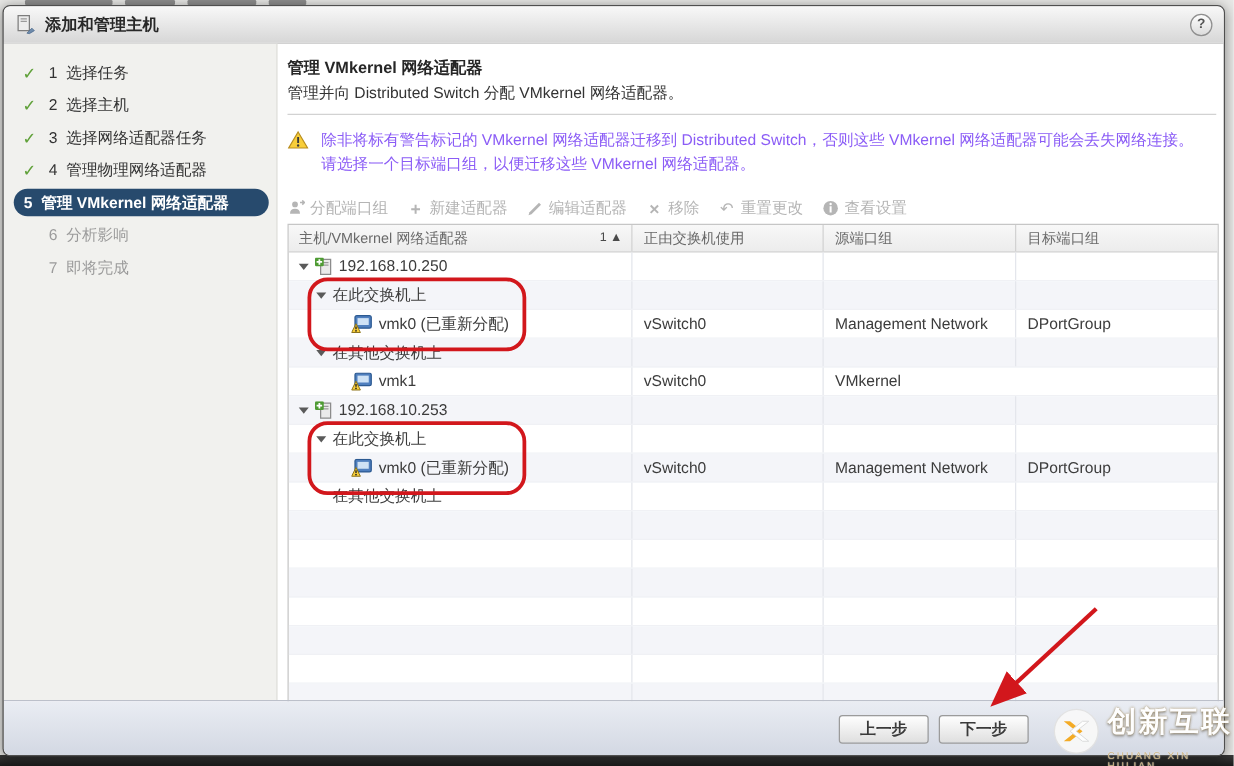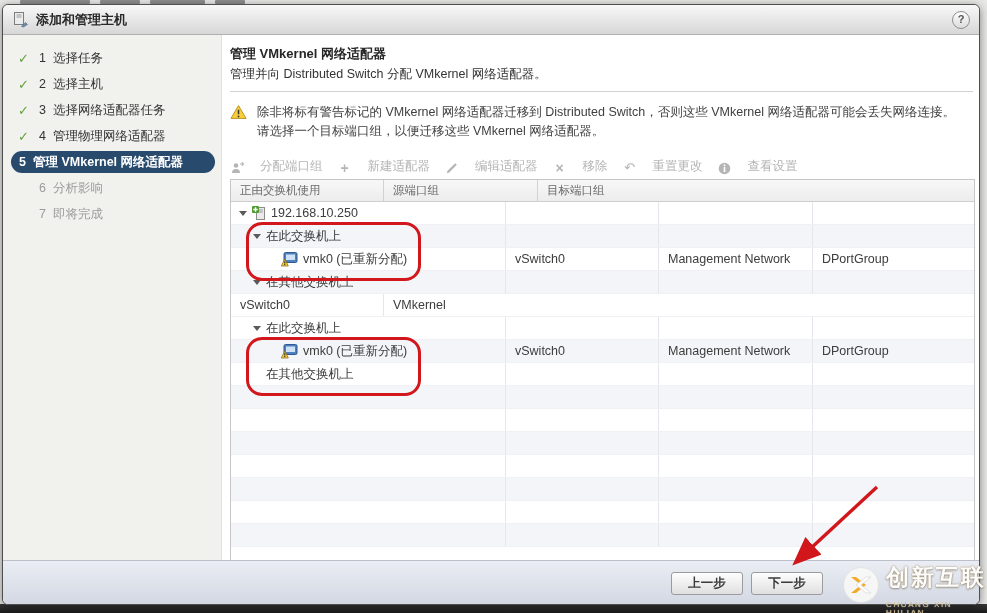--- a/index.html
+++ b/index.html
@@ -42,25 +42,25 @@
   .step.s-pending .check{visibility:hidden}
   .step.s-pending{color:#9b9b9b}
   .step.s-current{background:var(--step_active_bg);color:#fff;font-weight:bold;border-radius:11px}
   .step .num{min-width:9px;text-align:right}
 
   
   .content{flex:1;padding:0 6px 0 8px;min-width:0}
   .heading{font-size:13px;font-weight:bold;color:#262626;margin:10px 0 3px}
   .subheading{font-size:12.5px;color:#333}
   .rule{border:0;border-top:1px solid #d2d2d2;margin:8px 0 11px}
-  .warnbox{display:flex;gap:9px;margin-top:3px;width:736px;font-size:12.5px;line-height:19px;color:#404040}
+  .warnbox{display:flex;gap:9px;margin-top:3px;width:736px;font-size:12.5px;line-height:19px;color:#8b5cf6}
   .warnbox .wicon{flex:0 0 18px;padding-top:1px}
 
   .toolbar{display:flex;align-items:center;gap:15px;margin:17px 0 4px;color:#b5b5b5;font-size:12.5px;white-space:nowrap}
-  .tool{display:flex;align-items:flex-end;gap:16px;cursor:default}
+  .tool{display:flex;align-items:center;gap:4px;cursor:default}
   .tglyph{display:inline-flex;align-items:center;justify-content:center;width:14px;height:14px}
   .tchar{font-size:14px;font-weight:bold;color:#b5b5b5;line-height:12px}
 
   
   .table{position:relative;width:745px;height:384px;border:1px solid #c6c6c6;box-sizing:border-box;overflow:hidden;background:#fff}
   .thead{display:flex;height:22px;background:linear-gradient(#f8f8f8,#ececec);border-bottom:1px solid #cfcfcf;font-size:11.5px;color:#696969;box-sizing:border-box}
   .hcell{display:flex;align-items:center;box-sizing:border-box;border-right:1px solid #d2d2d2;padding-left:9px}
   .hcell:last-child{border-right:0}
   .hcell.c1{justify-content:space-between;padding-left:8px;padding-right:7px}
   .sort{color:#4a4a4a;font-size:10px}
@@ -222,20 +222,24 @@
               <rect x="5.7" y="5" width="1.6" height="5" fill="#fff"></rect>
               <circle cx="6.5" cy="3.2" r="0.95" fill="#fff"></circle>
             </svg>
           </span>
           <span>查看设置</span>
         </div>
       </div>
 
       <div class="table">
         <div class="thead">
+          <div class="hcell c1">
+            <span>主机/VMkernel 网络适配器</span>
+            <span class="sort">1 ▲</span>
+          </div>
           <div class="hcell c2">
             <span>正由交换机使用</span>
           </div>
           <div class="hcell c3">
             <span>源端口组</span>
           </div>
           <div class="hcell c4">
             <span>目标端口组</span>
           </div>
         </div>
@@ -293,22 +297,55 @@
               <div class="cell c1">
                 <span class="exp"></span>
 
                 <span class="rlabel">在其他交换机上</span>
               </div>
               <div class="cell c2"></div>
               <div class="cell c3"></div>
               <div class="cell c4"></div>
             </div>
             <div class="trow t-adapter no-exp">
+              <div class="cell c1">
+
+                <span class="ic ic-vmk">
+                  <svg width="17" height="15" viewBox="0 0 17 15">
+                    <rect x="3" y="0.5" width="13" height="10" rx="1.5" fill="#4f7fbe" stroke="#2c5a92"></rect>
+                    <rect x="5" y="2.5" width="9" height="5.5" fill="#cfe2f5"></rect>
+                    <path d="M3.8 7 L7.3 14 L0.3 14 Z" style="fill:var(--warning_yellow)" stroke="#8d741b" stroke-width="0.8"></path>
+                    <line x1="3.8" y1="9.2" x2="3.8" y2="11.4" stroke="#222" stroke-width="1.1"></line>
+                    <circle cx="3.8" cy="12.6" r="0.7" fill="#222"></circle>
+                  </svg>
+                </span>
+                <span class="rlabel">vmk1</span>
+              </div>
               <div class="cell c2">vSwitch0</div>
               <div class="cell c3">VMkernel</div>
+            </div>
+            <div class="trow t-host alt">
+              <div class="cell c1">
+                <span class="exp"></span>
+                <span class="ic ic-host">
+                  <svg width="14" height="15" viewBox="0 0 14 15">
+                    <rect x="4.5" y="1.5" width="8" height="12" fill="#eaeaea" stroke="#8c8c8c"></rect>
+                    <line x1="6.2" y1="4" x2="10.8" y2="4" stroke="#9a9a9a"></line>
+                    <line x1="6.2" y1="6" x2="10.8" y2="6" stroke="#9a9a9a"></line>
+                    <rect x="0" y="0" width="7" height="7" rx="1" fill="#4e9b33"></rect>
+                    <line x1="3.5" y1="1.3" x2="3.5" y2="5.7" stroke="#fff" stroke-width="1.4"></line>
+                    <line x1="1.3" y1="3.5" x2="5.7" y2="3.5" stroke="#fff" stroke-width="1.4"></line>
+                  </svg>
+                </span>
+
+                <span class="rlabel">192.168.10.253</span>
+              </div>
+              <div class="cell c2"></div>
+              <div class="cell c3"></div>
+              <div class="cell c4"></div>
             </div>
             <div class="trow t-group">
               <div class="cell c1">
                 <span class="exp"></span>
 
                 <span class="rlabel">在此交换机上</span>
               </div>
               <div class="cell c2"></div>
               <div class="cell c3"></div>
               <div class="cell c4"></div>

